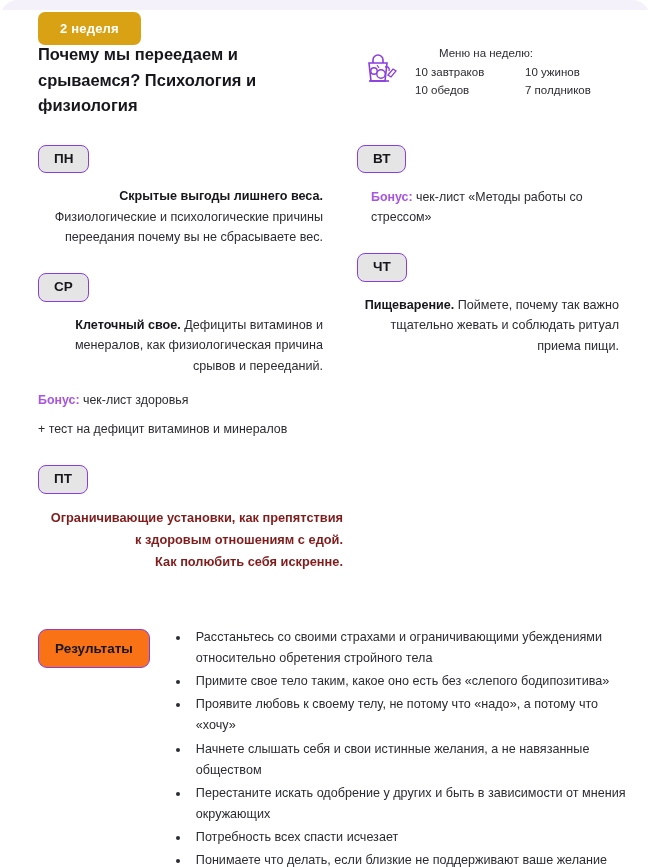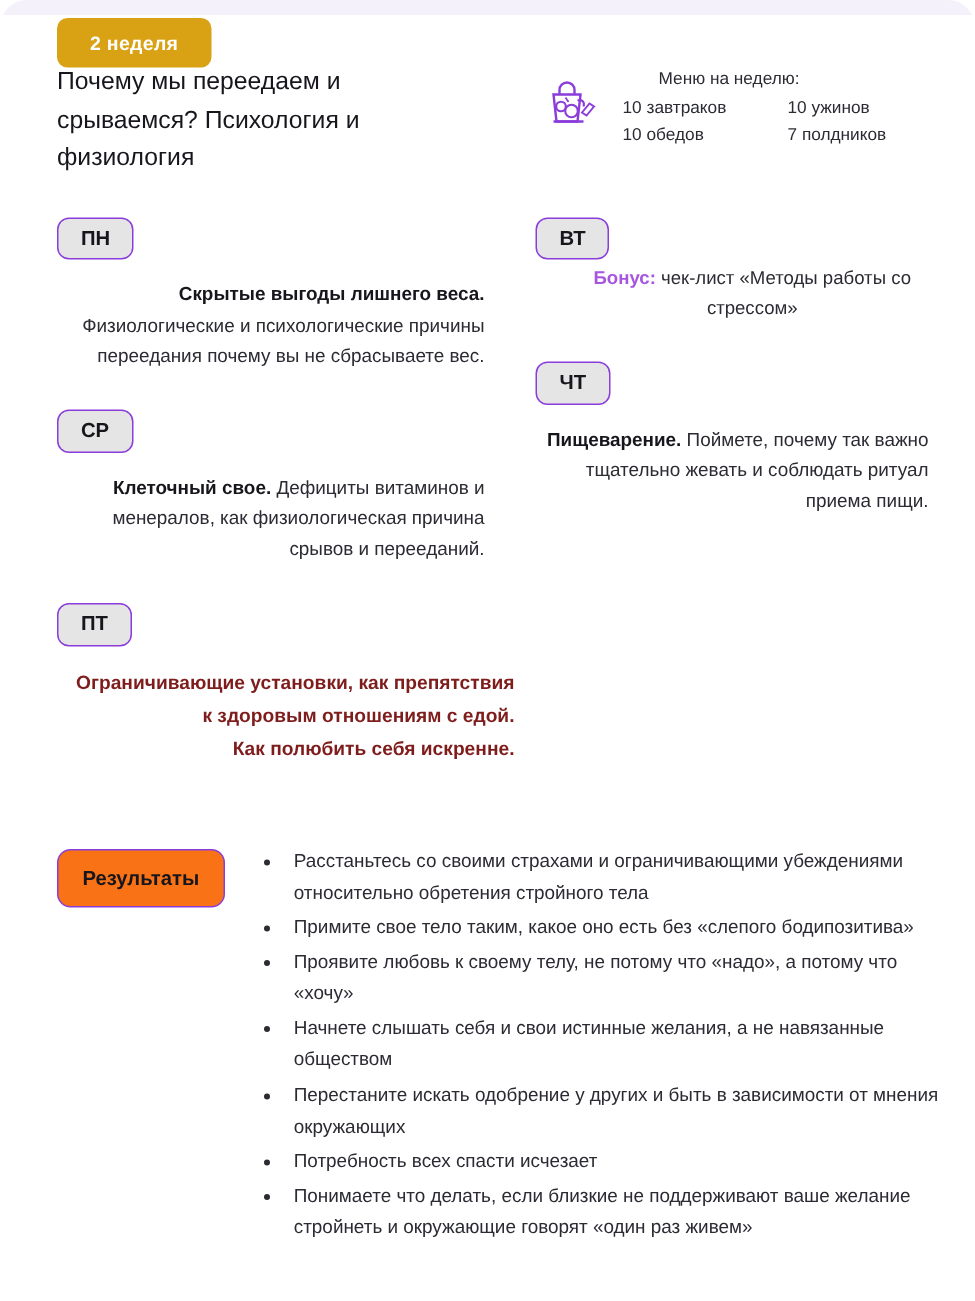--- a/index.html
+++ b/index.html
@@ -52,21 +52,21 @@
   .cols {
     display: flex;
     gap: 0;
   }
   .col-left { width: 305px; flex: 0 0 305px; }
   .col-right { width: 275px; flex: 0 0 275px; padding-left: 14px;}
 
   h1.title {
     font-size: 16.5px;
     line-height: 1.55;
-    font-weight: normal;
+    font-weight: bold;
     margin: 0 0 26px 0;
     color: #16161c;
     max-width: 260px;
   }
 
   
   .menu-block {
     display: flex;
     align-items: flex-start;
     gap: 12px;
@@ -106,26 +106,25 @@
     margin-top: 13px;
     font-size: 12.6px;
     line-height: 1.62;
     color: #2b2b33;
     max-width: 285px;
     text-align: right;
   }
   .col-right .block .body { max-width: 262px; }
   .bold { font-weight: bold; color: #16161c; }
   .bonus {
-    margin-top: 2px;
+    margin-top: 14px;
     font-size: 12.4px;
     line-height: 1.62;
     color: #2b2b33;
     max-width: 285px;
-    text-align: center;
   }
   .bonus-label { color: #a855e0; font-weight: bold; }
   .bonus-indent { padding-left: 14px; }
 
   .pt-body {
     margin-top: 13px;
     font-size: 12.8px;
     font-weight: bold;
     line-height: 1.72;
     color: #7f1d1d;
@@ -211,20 +210,24 @@
           <div class="body">
             <span class="bold">Скрытые выгоды лишнего веса.</span><span> Физиологические и психологические причины переедания почему вы не сбрасываете вес.</span>
           </div>
         </div>
 
         <div class="block">
           <span class="day-chip">СР</span>
           <div class="body">
             <span class="bold">Клеточный свое.</span><span> Дефициты витаминов и менералов, как физиологическая причина срывов и перееданий.</span>
           </div>
+          <div class="bonus">
+            <span class="bonus-label">Бонус:</span><span> чек-лист здоровья</span>
+            <div style="margin-top:9px;">+ тест на дефицит витаминов и минералов</div>
+          </div>
         </div>
 
         <div class="block">
           <span class="day-chip">ПТ</span>
           <div class="pt-body">
             <div>Ограничивающие установки, как препятствия</div>
             <div>к здоровым отношениям с едой.</div>
             <div>Как полюбить себя искренне.</div>
           </div>
         </div>

